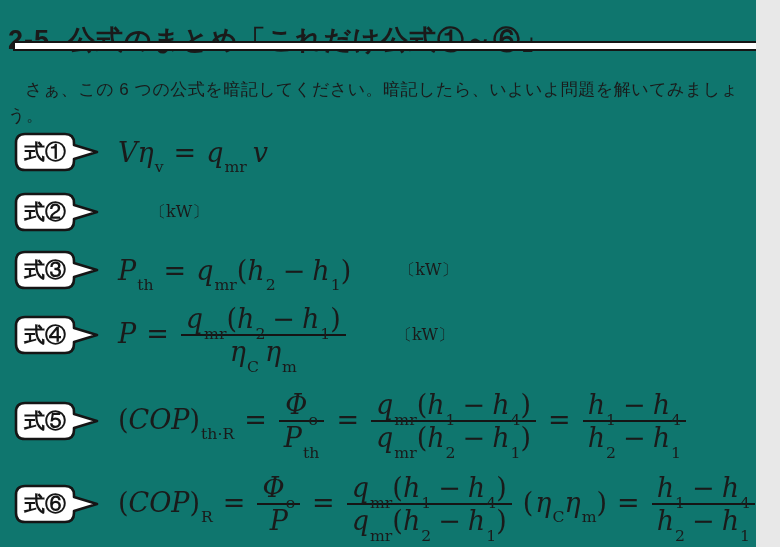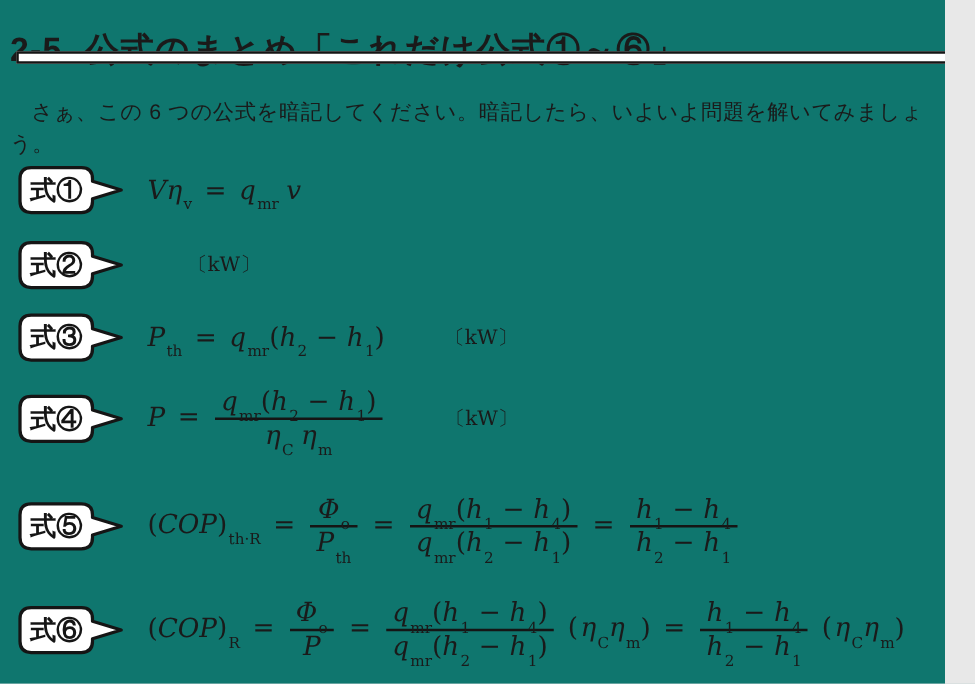--- a/index.html
+++ b/index.html
@@ -28,21 +28,21 @@
     position:absolute;left:12px;display:flex;align-items:center;
   }
   .badge{display:block;flex:0 0 auto;}
   .badge text{
     font-family:"Liberation Sans",sans-serif;font-weight:bold;font-size:21px;
     fill:#151515;
   }
   .formula{
     margin-left:16px;white-space:nowrap;line-height:1;
     font-family:"DejaVu Serif","Liberation Serif",serif;
-    font-size:21px;
+    font-size:27px;
   }
   .it{font-style:italic;}
   .rm{font-style:normal;}
   .formula sub{
     font-style:normal;font-size:0.58em;line-height:0;
     position:relative;top:0.28em;margin-left:1px;
   }
   .eq{margin:0 10px;}
   .op{margin:0 7px;}
   .sp{margin-left:6px;}

